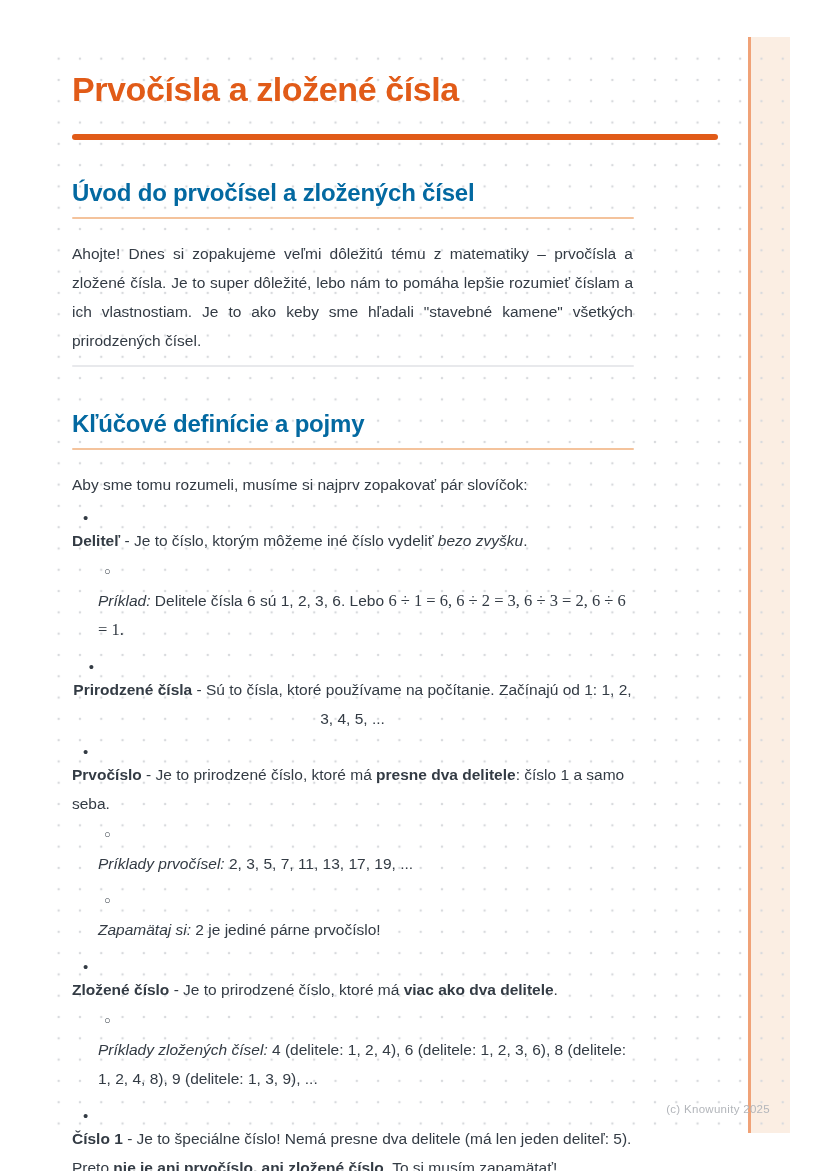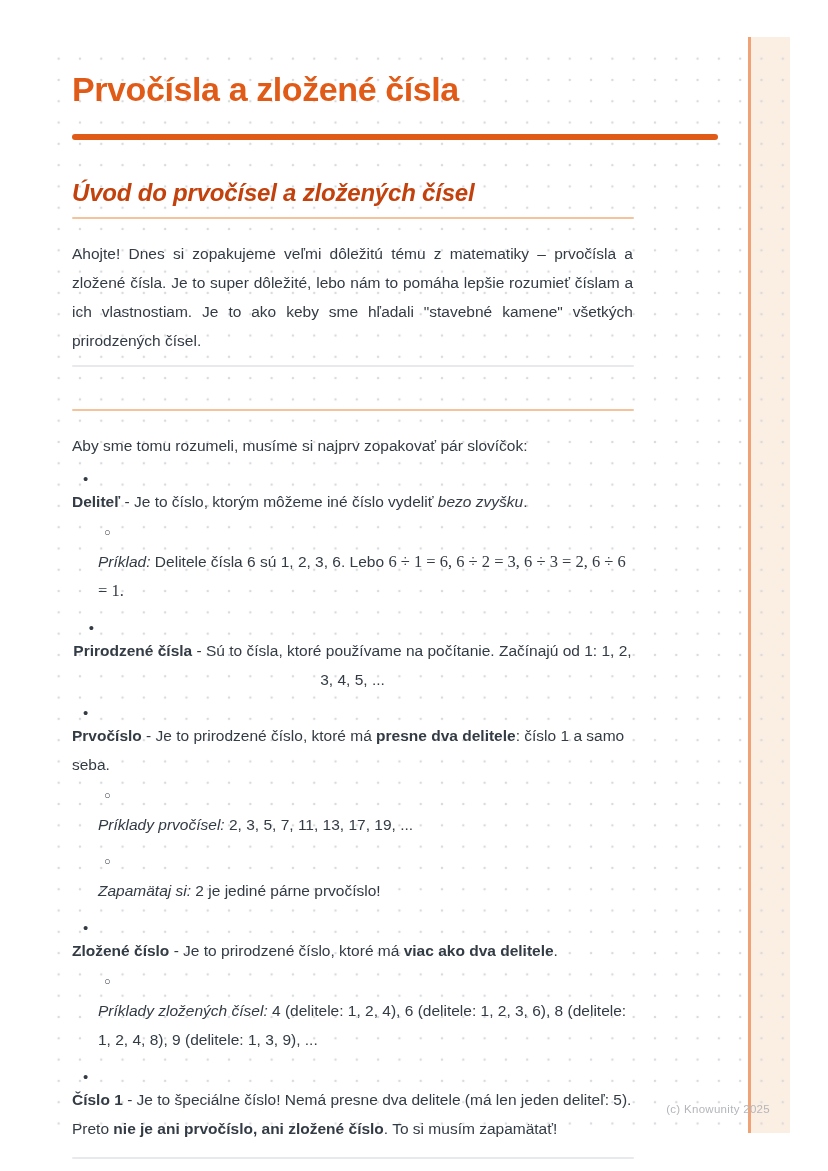--- a/index.html
+++ b/index.html
@@ -57,22 +57,21 @@
     margin-top: 26px;
     width: 646px; height: 6px;
     background: #e15b18;
     border-radius: 3px;
   }
   h2 {
     font-size: 24px;
     line-height: 29px;
     font-weight: bold;
     letter-spacing: -0.2px;
-    color: #c2410c;
-    font-style: italic;
+    color: #0369a1;
   }
   .h2-rule {
     margin-top: 10px;
     width: 562px; height: 2px;
     background: #f4c39c;
     border-radius: 1px;
   }
   .sec-intro   { margin-top: 38px; }
   .sec-defs    { margin-top: 42px; }
   .sec-detail  { margin-top: 40px; }
@@ -143,20 +142,21 @@
 
     <section class="sec-intro">
       <h2>Úvod do prvočísel a zložených čísel</h2>
       <div class="h2-rule"></div>
       <p class="body justify">Ahojte! Dnes si zopakujeme veľmi dôležitú tému z matematiky – prvočísla a zložené čísla. Je to super dôležité, lebo nám to pomáha lepšie rozumieť číslam a ich vlastnostiam. Je to ako keby sme hľadali "stavebné kamene" všetkých prirodzených čísel.</p>
     </section>
 
     <div class="divider"></div>
 
     <section class="sec-defs">
+      <h2>Kľúčové definície a pojmy</h2>
       <div class="h2-rule"></div>
       <p class="body">Aby sme tomu rozumeli, musíme si najprv zopakovať pár slovíčok:</p>
 
       <div class="list">
 
         <div class="li">
           <span class="mk b1"></span>
           <div class="li-body body">
             <span class="term">Deliteľ</span><span> - Je to číslo, ktorým môžeme iné číslo vydeliť </span><em>bezo zvyšku</em><span>.</span>
             <div class="li sub">

